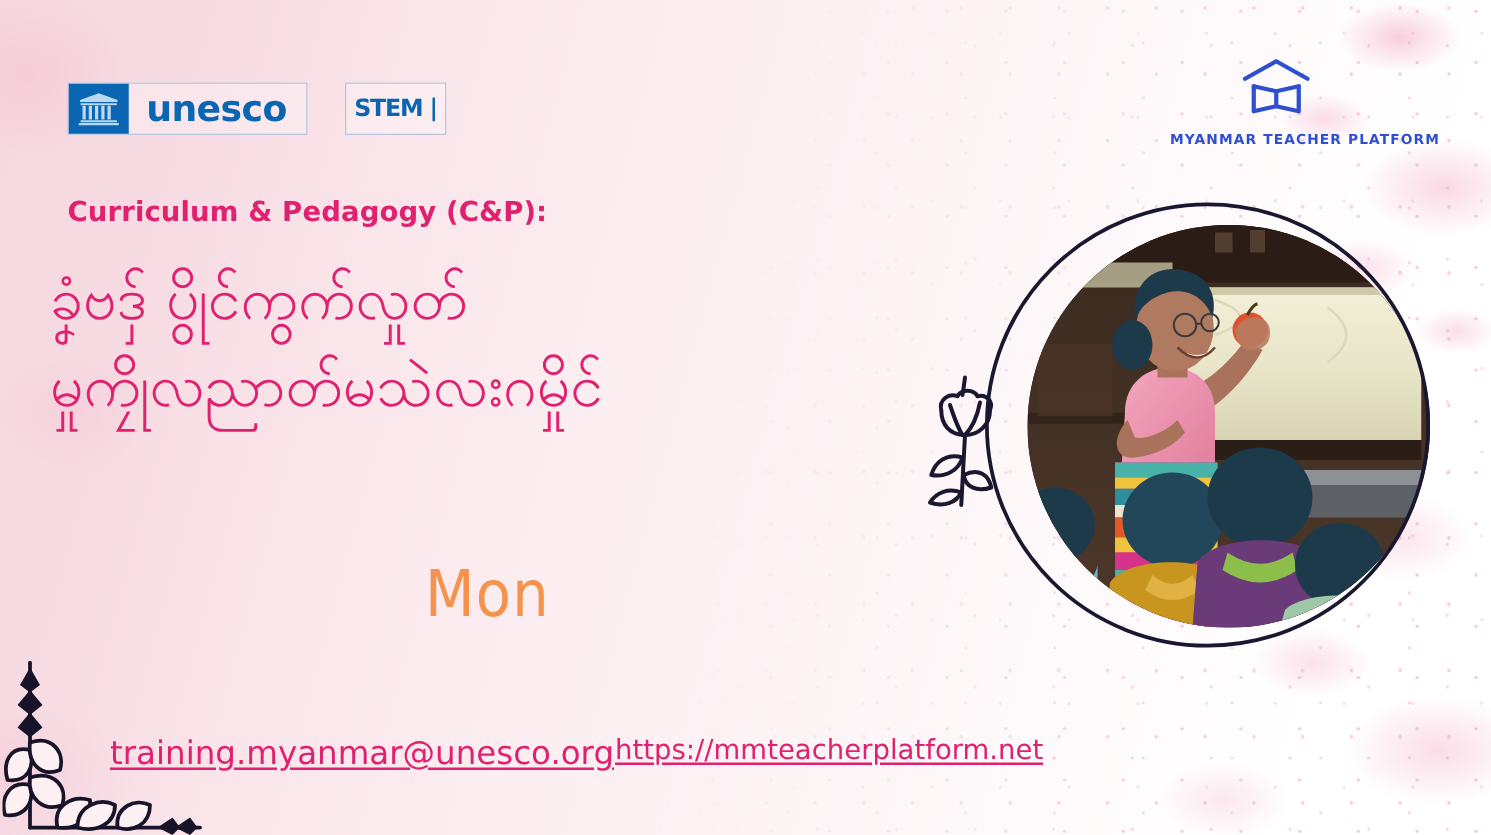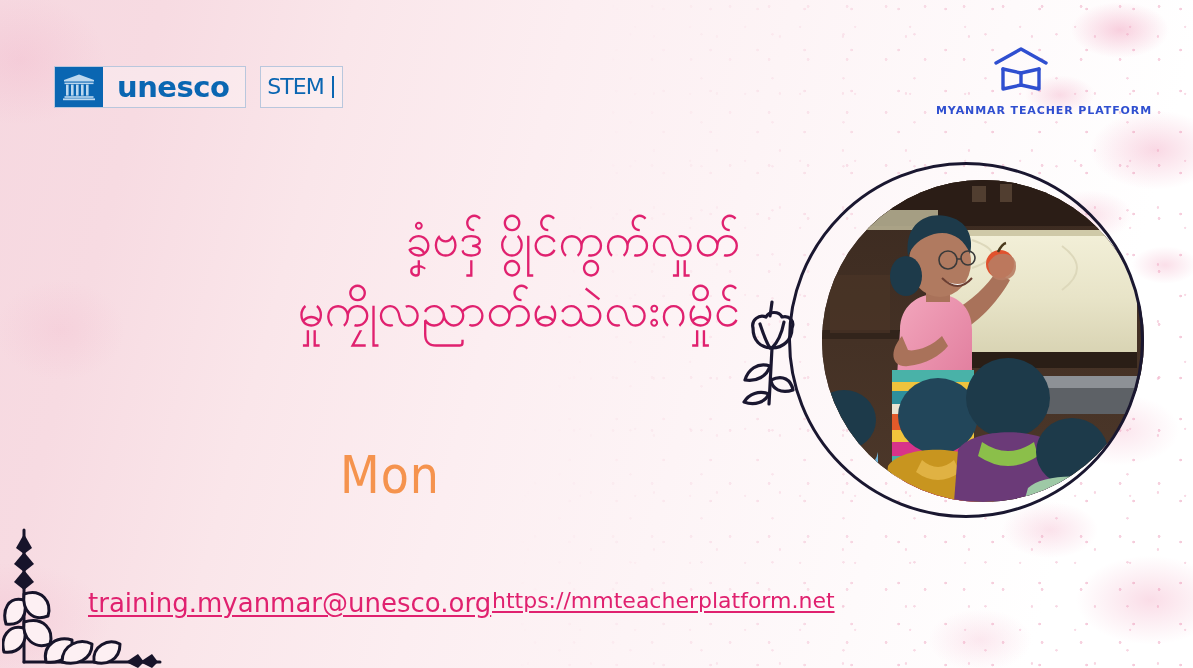--- a/index.html
+++ b/index.html
@@ -62,21 +62,21 @@
       radial-gradient(ellipse 140px 80px at 10px 620px, rgba(238,160,188,.20), transparent 72%);
   }
 
   
   .logo-strip {
     position: absolute;
     top: 66px;
     left: 54px;
     display: flex;
     align-items: stretch;
-    gap: 14px;
+    gap: 30px;
   }
   .unesco-box {
     display: flex;
     align-items: center;
     border: 1px solid #b9c7dd;
     background: rgba(255,255,255,.30);
     height: 42px;
     box-sizing: border-box;
   }
   .unesco-mark {
@@ -101,22 +101,22 @@
     display: flex;
     align-items: center;
     border: 1px solid #b9c7dd;
     background: rgba(255,255,255,.30);
     height: 42px;
     box-sizing: border-box;
     padding: 0 8px 0 6px;
   }
   .stem-word {
     font-family: "DejaVu Sans", sans-serif;
-    font-weight: 400;
-    font-size: 22px;
+    font-weight: 700;
+    font-size: 19px;
     color: #0a66b2;
     letter-spacing: -1px;
     padding-right: 8px;
     border-right: 2px solid #0a66b2;
     line-height: 1;
   }
   .stem-tag {
     font-family: "DejaVu Sans", sans-serif;
     font-size: 8.2px;
     font-weight: 700;
@@ -153,21 +153,21 @@
     font-weight: 700;
     font-size: 22px;
     color: #e0216f;
     letter-spacing: .1px;
   }
   .mm-title {
     position: absolute;
     top: 205px;
     left: 40px;
     width: 700px;
-    text-align: right;
+    text-align: left;
     color: #e0216f;
     font-family: "DejaVu Sans", sans-serif;
     font-size: 47px;
     line-height: 1.48;
     font-weight: 400;
     white-space: nowrap;
   }
   .mm-line { display: block; }
 
   .lang-label {
@@ -296,20 +296,21 @@
           <path d="M6 17 L31 3 L56 17"></path>
           <path d="M13 23 L13 43 L31 39 L49 43 L49 23"></path>
           <path d="M13 23 L31 27 L49 23"></path>
           <path d="M31 27 L31 39"></path>
         </g>
       </svg>
     </div>
     <div class="mtp-name">MYANMAR TEACHER PLATFORM</div>
   </div>
 
+  <div class="eyebrow">Curriculum &amp; Pedagogy (C&amp;P):</div>
 
   <div class="mm-title">
     <span class="mm-line">ခၞံဗဒှ် ပွိုင်ကွက်လှုတ်</span>
     <span class="mm-line">မှုကၠိုလညာတ်မသဲလးဂမှိုင်</span>
   </div>
 
   <div class="lang-label">Mon</div>
 
   <div class="rose">
     <svg width="70" height="110" viewBox="0 0 70 110" aria-hidden="true">

